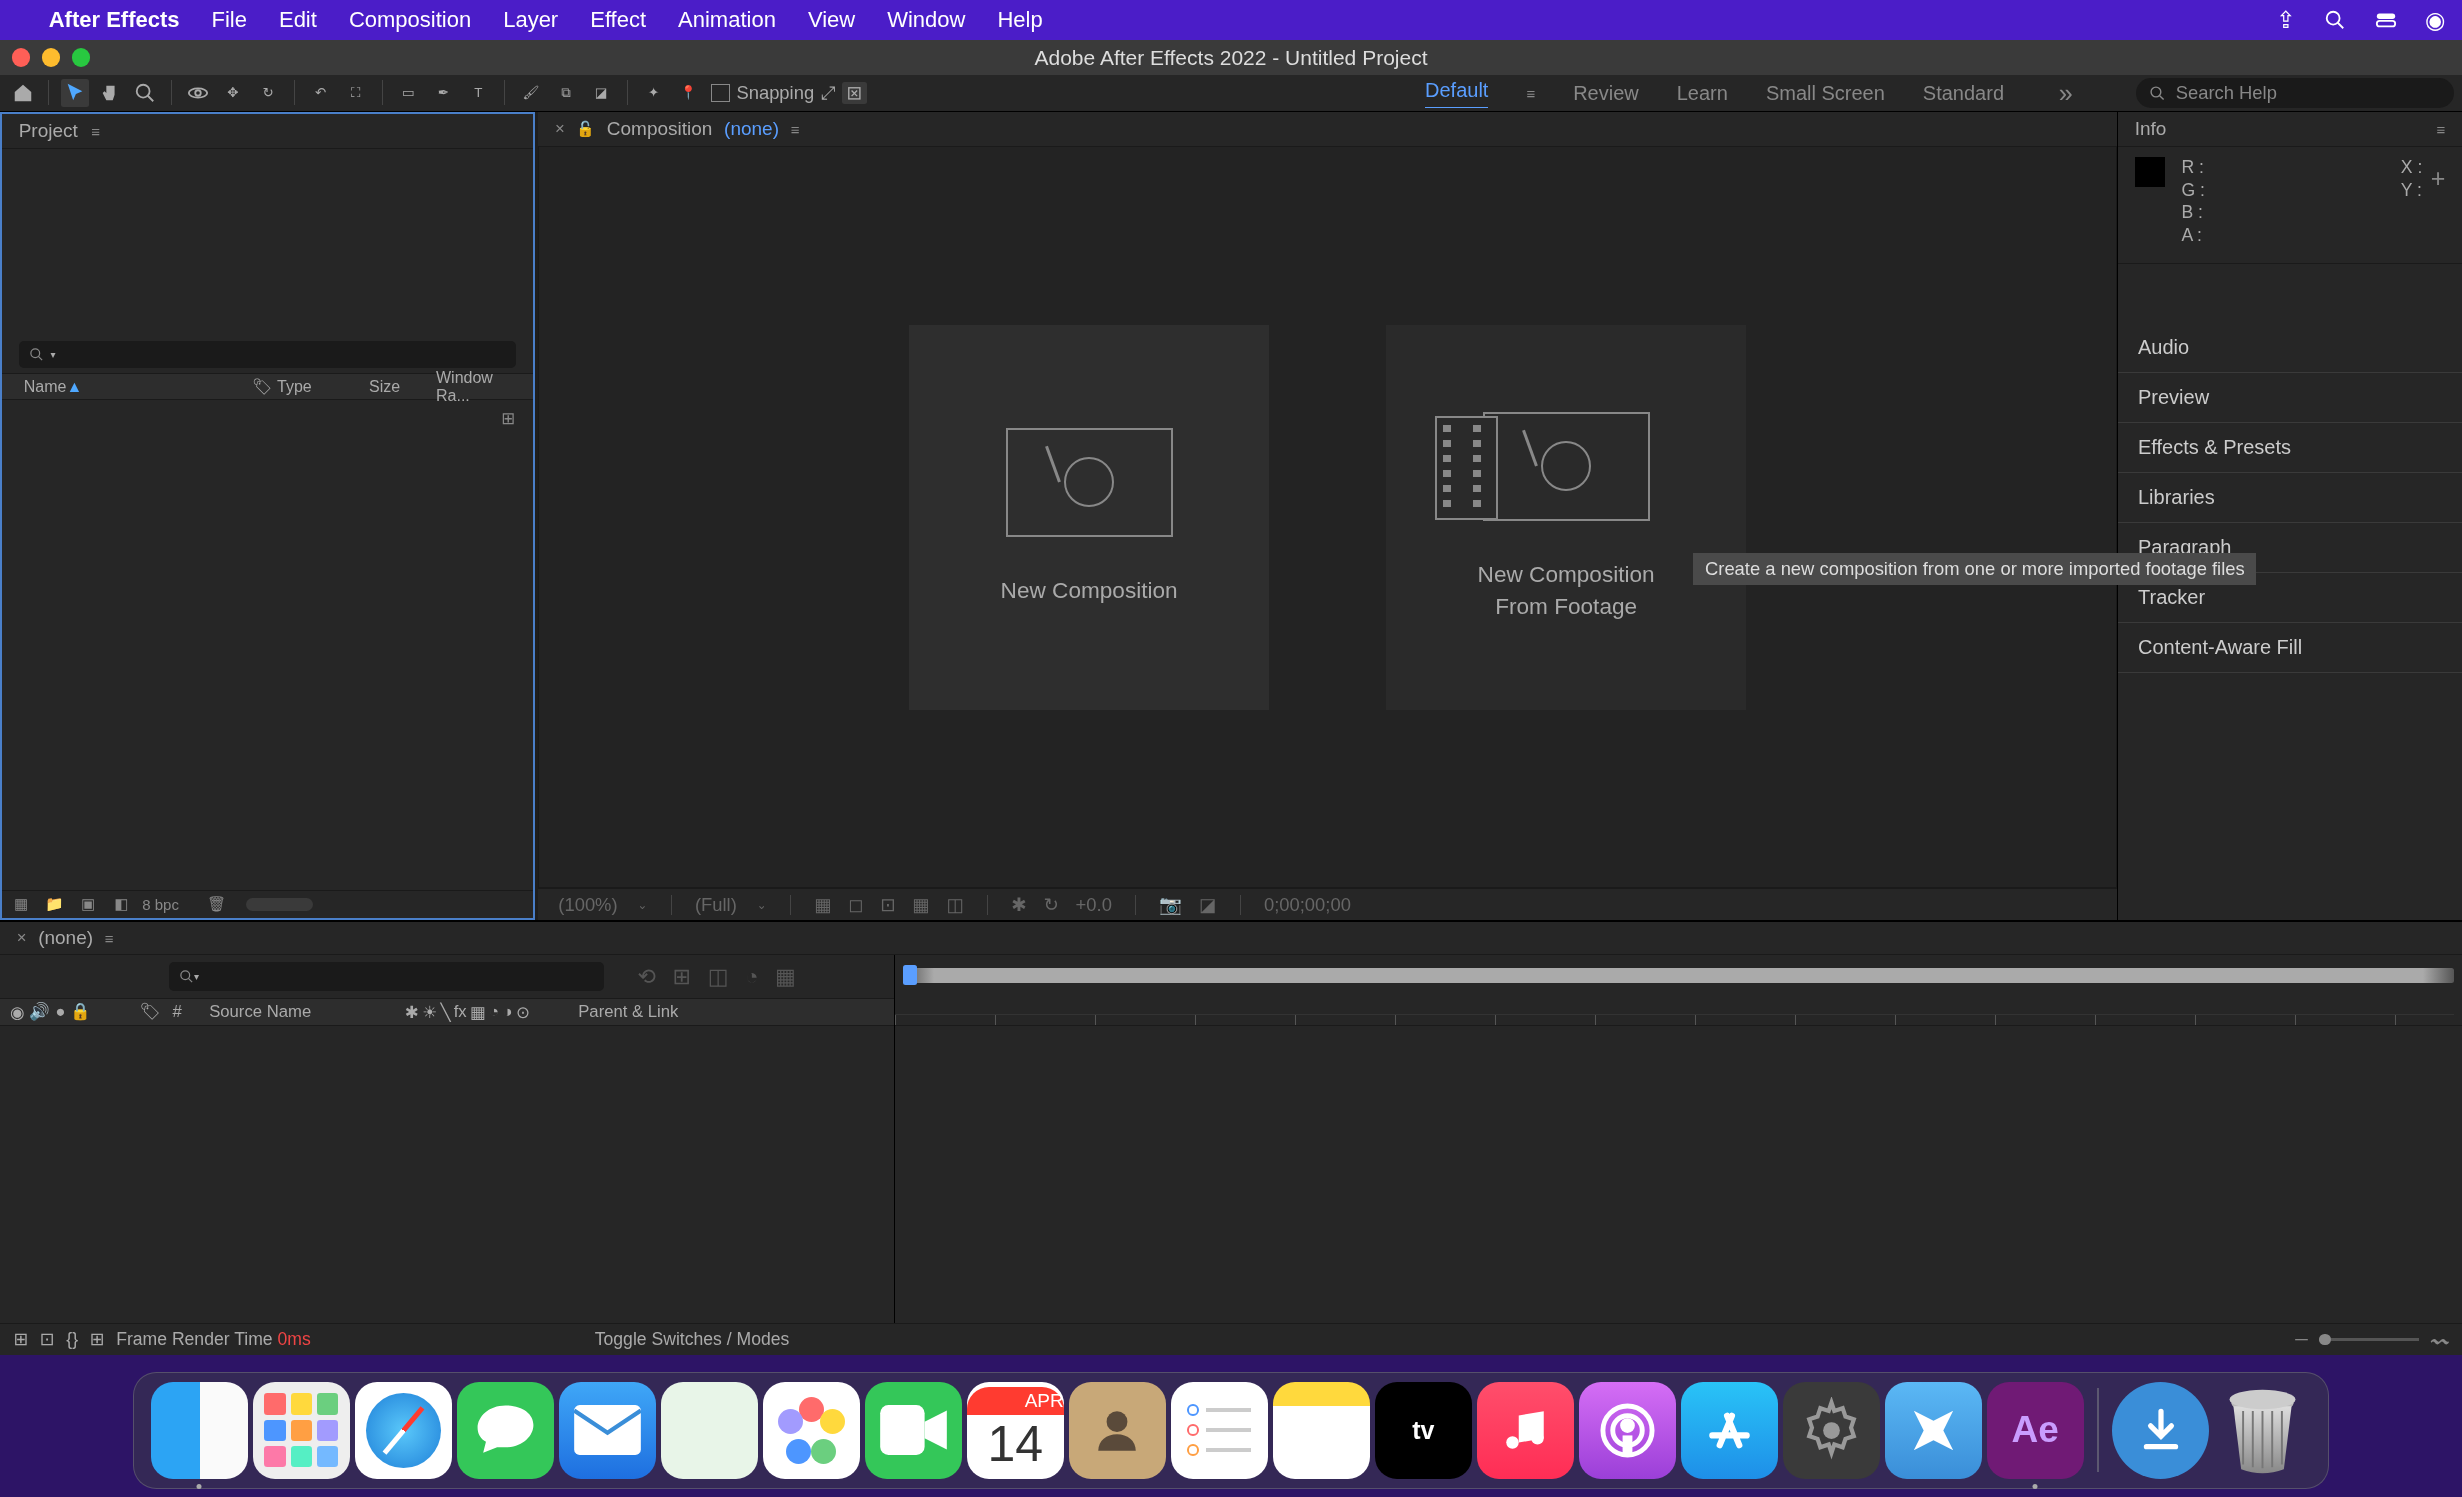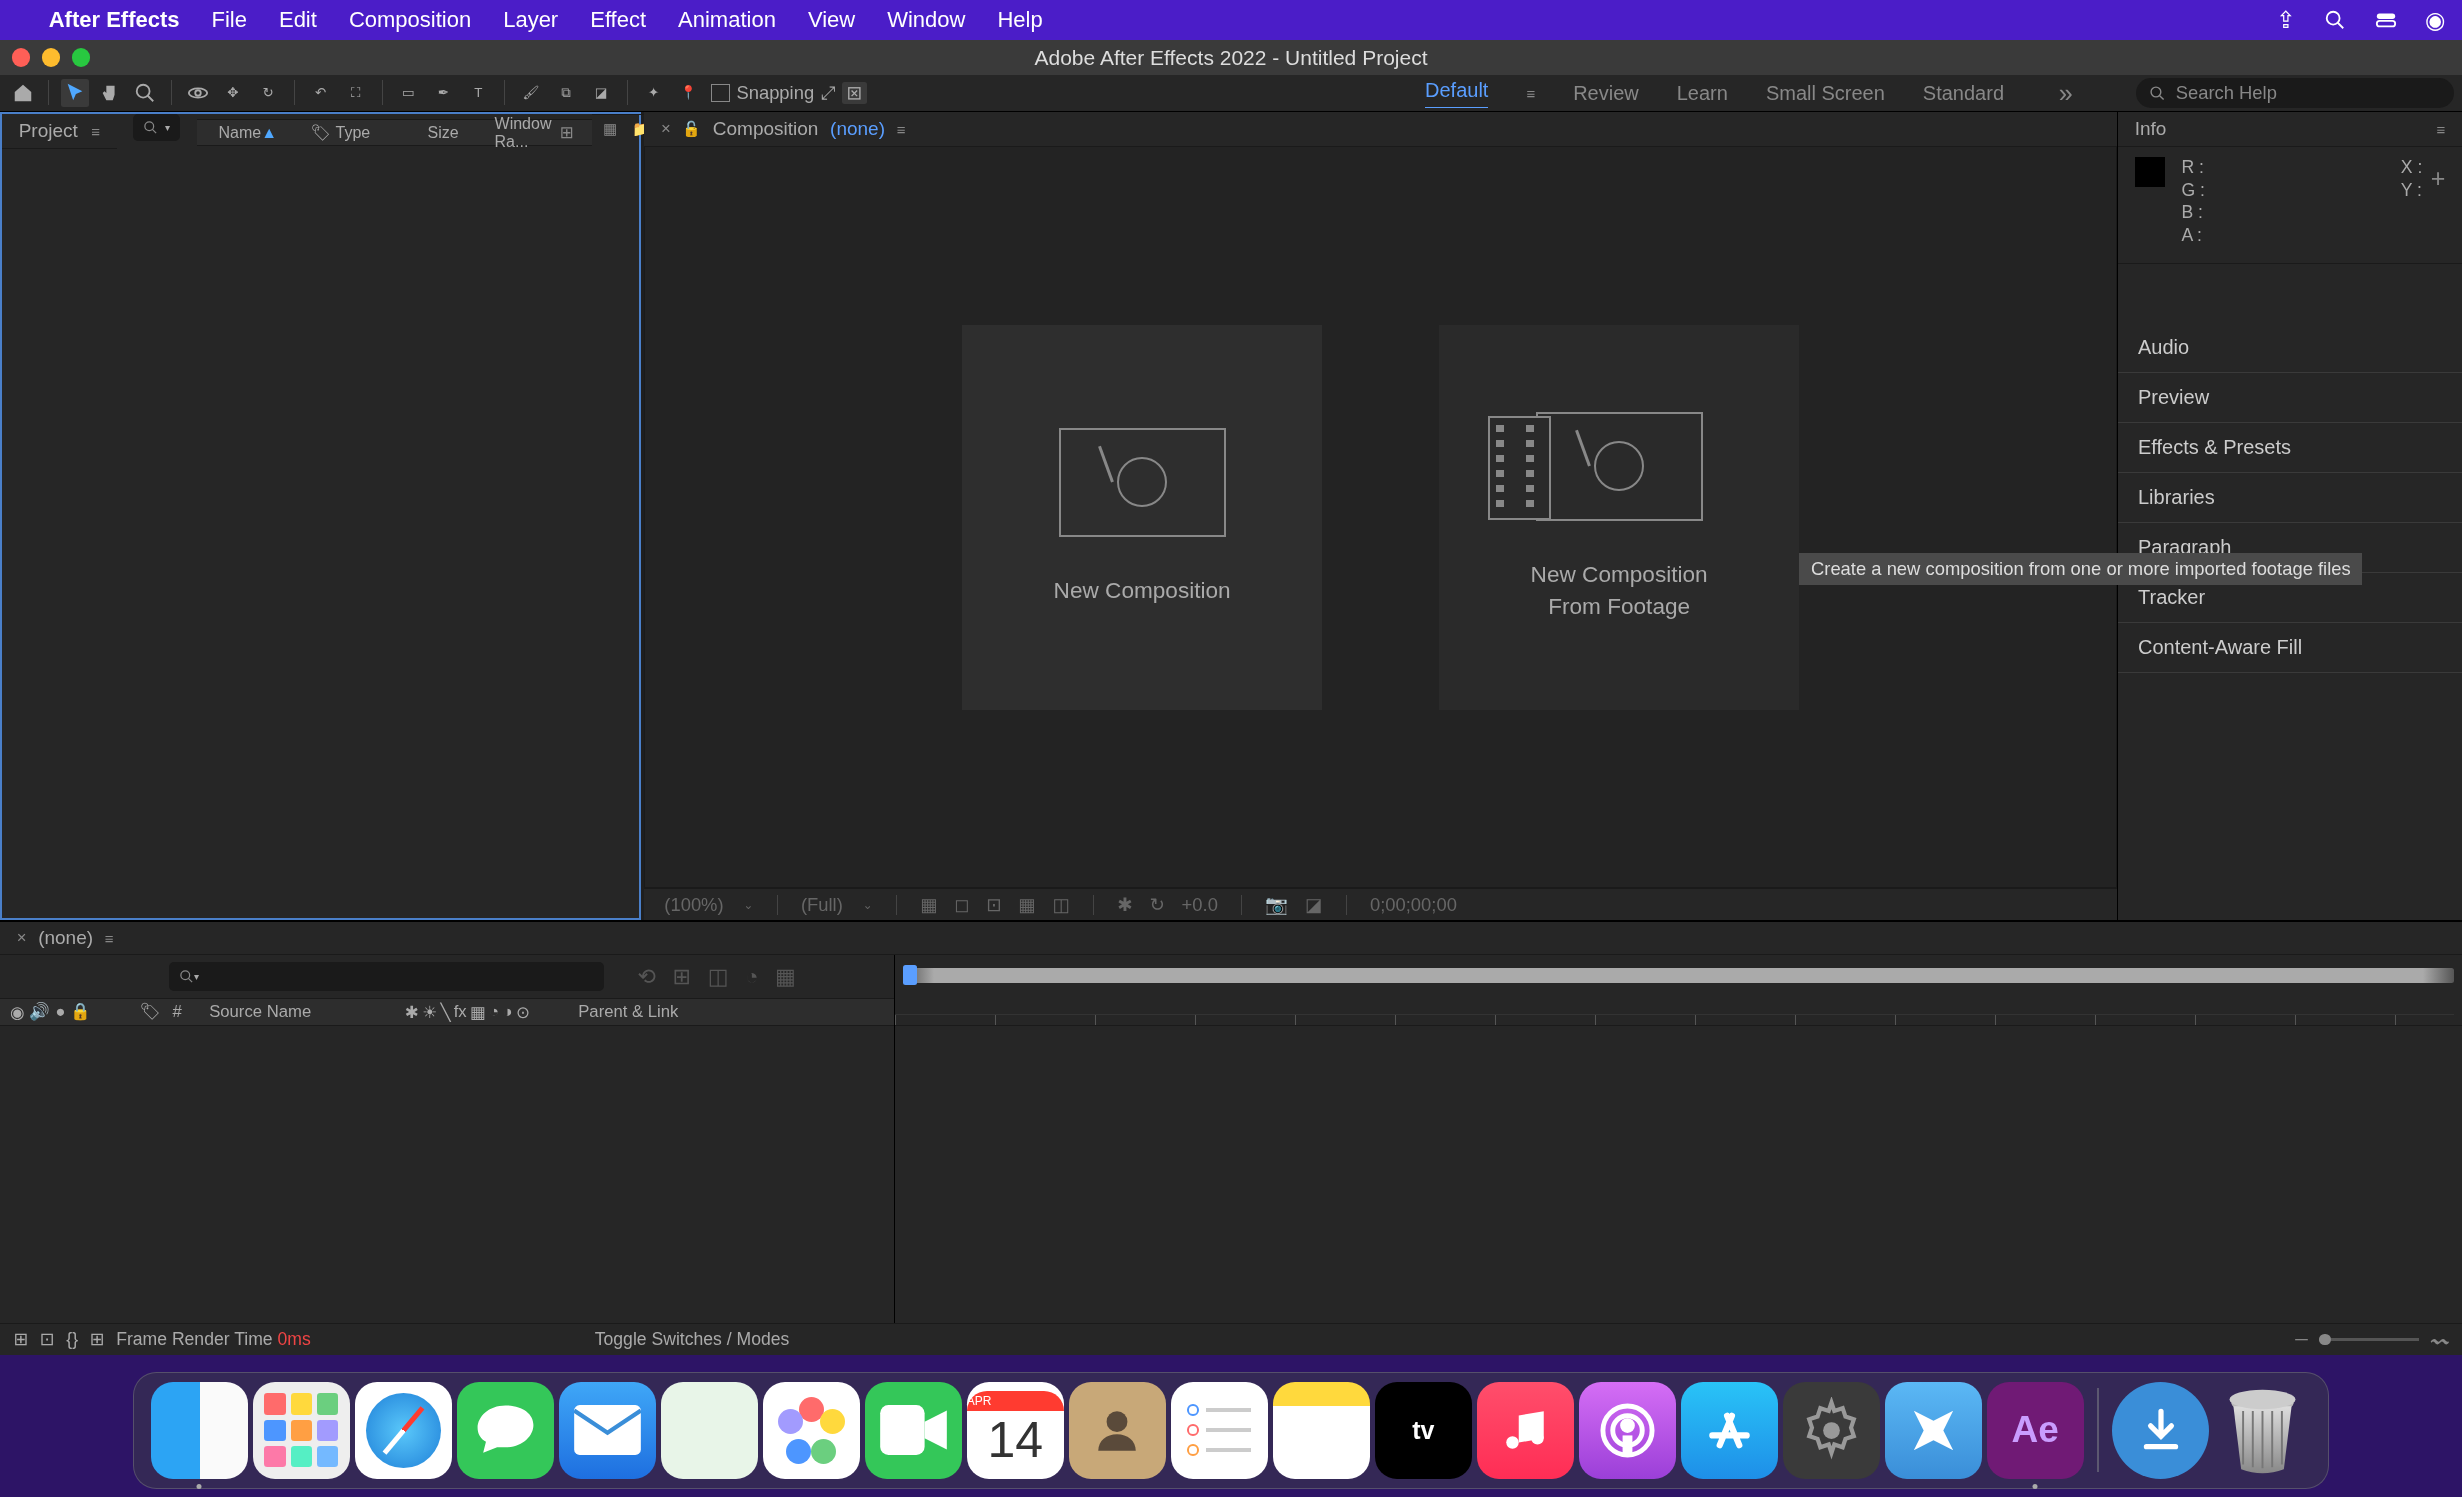--- a/index.html
+++ b/index.html
@@ -32,21 +32,21 @@
     .snap-cb { width: 18.4px; height: 18.4px; border: 0.8px solid #888; }
     .workspace-tabs { display: flex; gap: 38px; margin-left: auto; align-items: center; font-size: 20px; color: #888; }
     .ws.active { color: #5a9eff; border-bottom: 1.7px solid #5a9eff; padding-bottom: 5px; }
     .ws-more { font-size: 25px; margin-left: 16.7px; }
     .search-help { margin-left: 25px; background: #1a1a1a; width: 318px; height: 30px; border-radius: 15px; display: flex; align-items: center; padding: 0 13.4px; font-size: 18.4px; color: #888; gap: 10px; }
     
     
     .content { display: flex; height: 808px; }
     
     
-    .project-panel { width: 641px; background: #262626; border: 2.5px solid #4a7fc9; display: flex; flex-direction: row; }
+    .project-panel { width: 535px; background: #262626; border: 2.5px solid #4a7fc9; display: flex; flex-direction: column; }
     .panel-head { height: 35px; display: flex; align-items: center; padding: 0 16.7px; font-size: 19px; gap: 13.4px; border-bottom: 0.8px solid #1a1a1a; }
     .panel-menu-icon { font-size: 15px; color: #888; }
     .proj-thumb { height: 192px; }
     .proj-search { margin: 0 16.7px; height: 27px; background: #1a1a1a; border-radius: 5px; display: flex; align-items: center; padding: 0 10px; gap: 6.7px; font-size: 16.7px; }
     .proj-cols { height: 27px; display: flex; align-items: center; padding: 0 13.4px; margin-top: 5px; font-size: 16px; color: #aaa; background: #2d2d2d; border-top: 0.8px solid #1a1a1a; border-bottom: 0.8px solid #1a1a1a;}
     .proj-cols > div { padding: 0 8.4px; }
     .col-name { flex: 1; }
     .sort-up { color: #4fa8ff; margin-left: auto; margin-right: 16.7px; }
     .proj-content { flex: 1; position: relative; }
     .flowchart-icon { position: absolute; top: 8.4px; right: 8.4px; width: 23.4px; height: 16.7px; color: #888; font-size: 16.7px;}
@@ -132,21 +132,21 @@
     .d-store{background:linear-gradient(#29c3f7,#1e8fe8);}
     .d-sys{background:#444;}
     .d-sm{background:linear-gradient(#5bb8f5,#3a8ed8);}
     .d-ae{background:#701a75; color:#c99dff; display:flex;justify-content:center;align-items:center;font-size:37px;font-weight:700;}
     .d-dot{position:absolute; bottom:-10px; left:50%; transform:translateX(-50%); width:5px;height:5px;background:#aaa;border-radius:50%;}
     .dock-sep{width:1.7px; height:84px; background:rgba(120,120,130,0.6); margin:0 8.4px;}
     .d-dl{background:#3a8ed8;}
     .d-trash{background:none;}
     .d-trash svg{width:100%;height:100%;}
     .cal-content{display:flex;flex-direction:column;align-items:center;justify-content:center;height:100%;}
-    .cal-hdr{background:#ff3b30;color:#fff;width:100%;text-align:left;font-size:12px;border-radius:22px 22px 0 0;padding:3.3px 0;}
+    .cal-hdr{background:#ff3b30;color:#fff;width:100%;text-align:right;font-size:19px;border-radius:22px 22px 0 0;padding:3.3px 0;}
     .cal-num{font-size:50px;font-weight:400;color:#333;}
     
     svg{display:block;}
     .ticon{width:22px;height:22px;}
   </style>
 </head>
 <body>
 
 <div class="menubar">
   <div class="menu-left">

